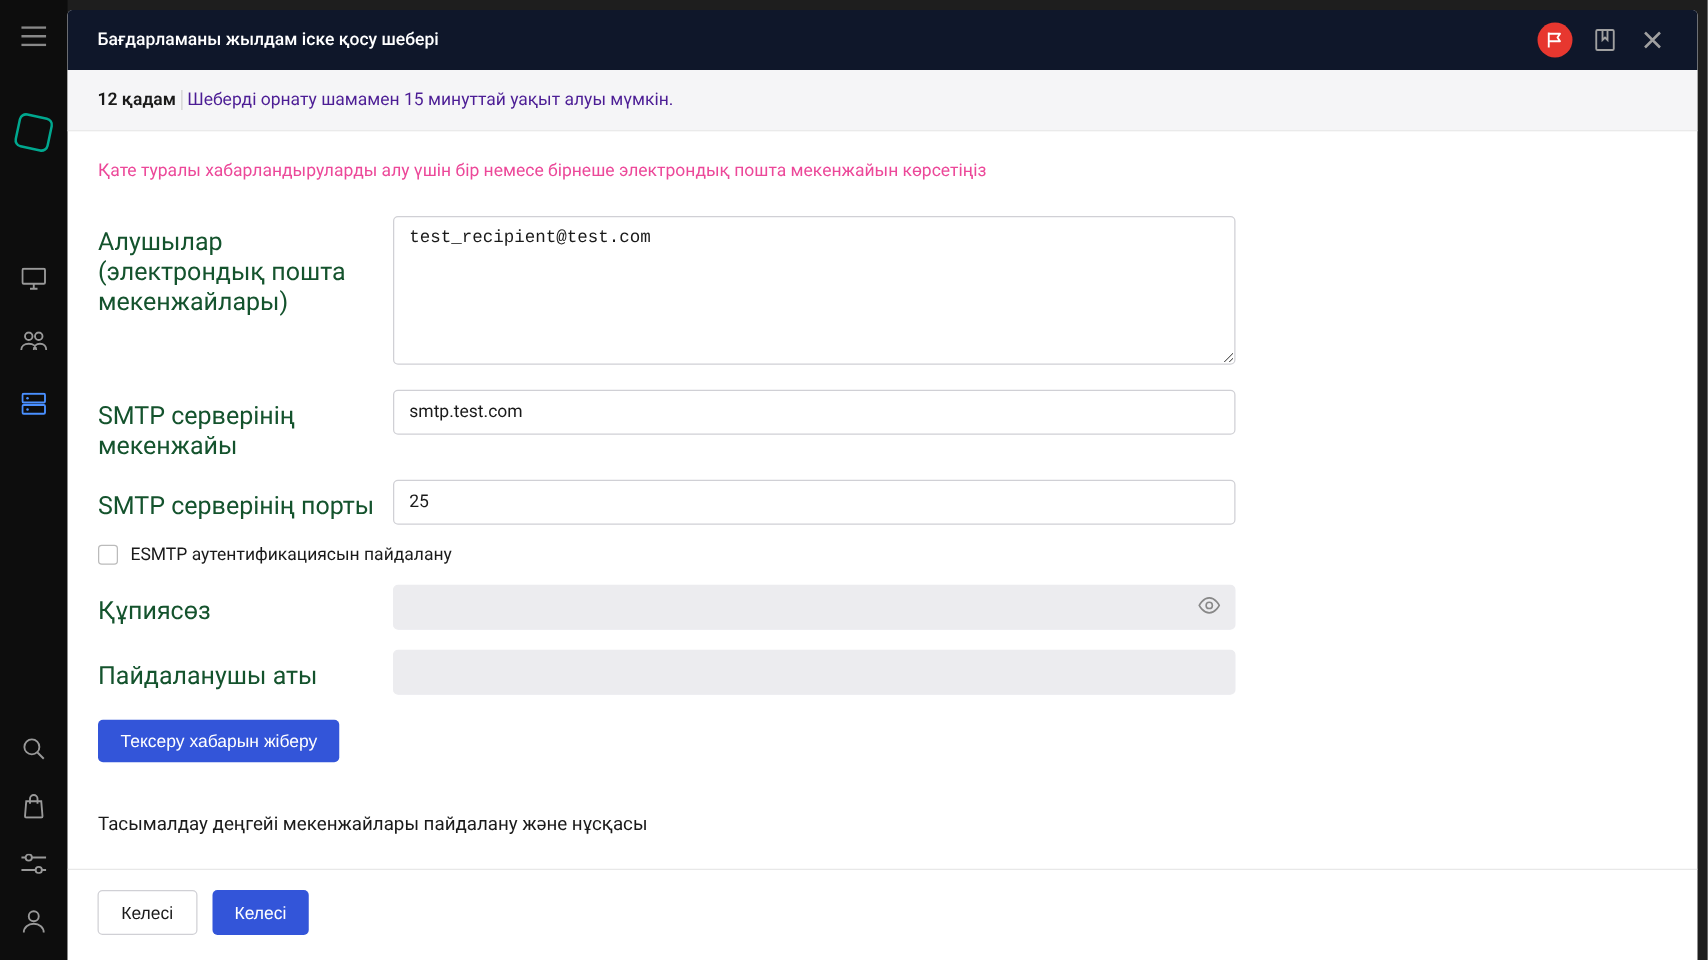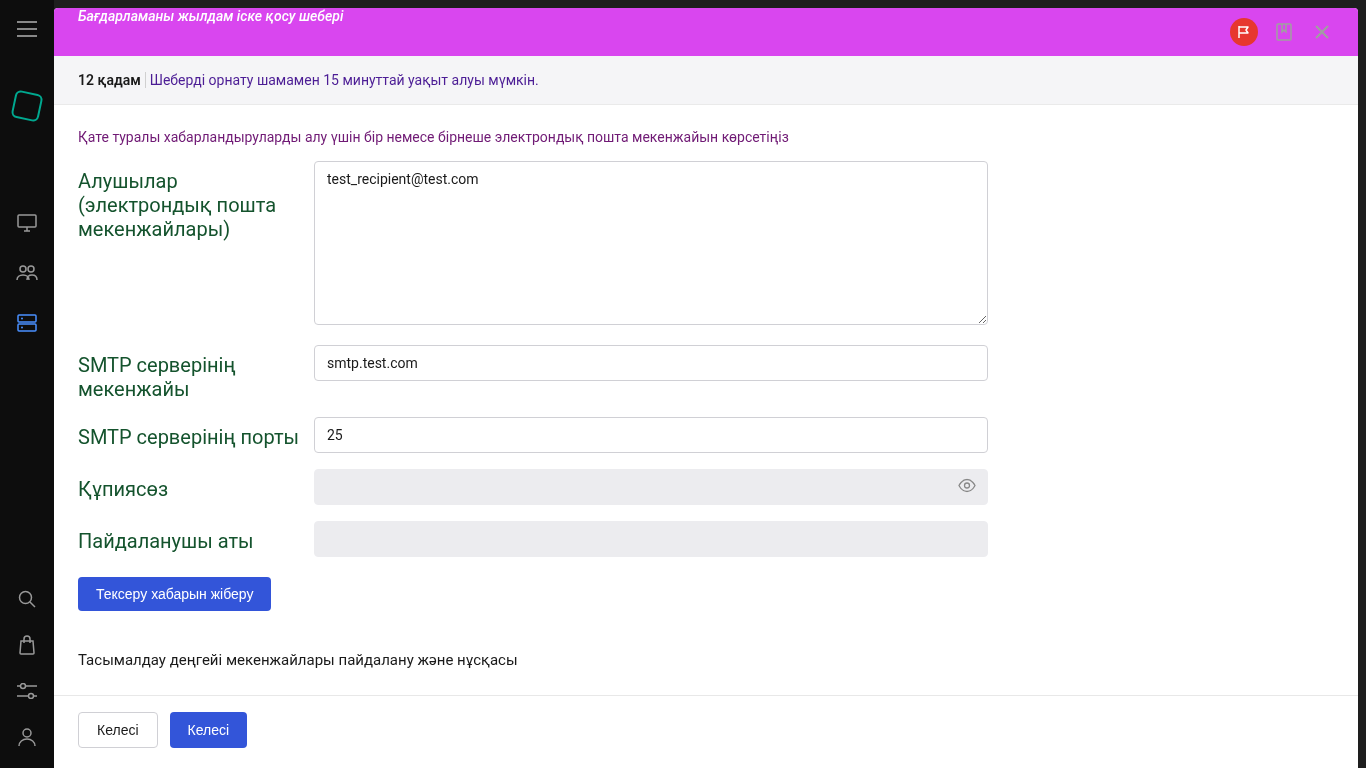--- a/index.html
+++ b/index.html
@@ -80,27 +80,27 @@
       top: 8px;
       right: 8px;
       bottom: 0;
       background: #ffffff;
       border-radius: 4px 4px 0 0;
       display: flex;
       flex-direction: column;
       overflow: hidden;
     }
     .modal-header {
-      background: #d946ef;
+      background: #0f172a;
       color: #fff;
       padding: 0 24px;
       height: 48px;
       display: flex;
+      align-items: center;
       justify-content: space-between;
-      font-style: italic;
     }
     .modal-title {
       font-size: 14px;
       font-weight: 500;
     }
     .header-actions {
       display: flex;
       align-items: center;
       gap: 14px;
     }
@@ -144,22 +144,22 @@
       font-size: 14px;
       color: #4c1d95;
     }
     .modal-body {
       flex: 1;
       overflow-y: auto;
       padding: 24px;
     }
     .section-title {
       font-size: 14px;
-      color: #701a75;
-      margin-bottom: 16px;
+      color: #ec4899;
+      margin-bottom: 28px;
     }
     .form-row {
       display: flex;
       margin-bottom: 16px;
       align-items: flex-start;
     }
     .form-label {
       width: 236px;
       flex-shrink: 0;
       font-size: 20px;
@@ -174,22 +174,23 @@
       width: 100%;
       border: 1px solid #d0d0d5;
       border-radius: 4px;
       padding: 9px 12px;
       font-size: 14px;
       font-family: inherit;
       color: #1a1a1a;
       outline: none;
     }
     textarea.input {
-      height: 164px;
+      height: 119px;
       resize: both;
+      font-family: Liberation Mono, monospace;
     }
     .input.disabled {
       background: #ececef;
       border-color: #ececef;
     }
     .checkbox-row {
       display: flex;
       align-items: center;
       gap: 10px;
       margin-bottom: 16px;
@@ -362,20 +363,24 @@
       </div>
     </div>
 
     <div class="form-row">
       <div class="form-label">SMTP серверінің порты</div>
       <div class="form-field">
         <input class="input" type="text" value="25" style="">
       </div>
     </div>
 
+    <div class="checkbox-row">
+      <div class="checkbox"></div>
+      <span class="checkbox-label">ESMTP аутентификациясын пайдалану</span>
+    </div>
 
     <div class="form-row">
       <div class="form-label">Құпиясөз</div>
       <div class="form-field password-wrapper">
         <input class="input disabled" type="password" disabled="" style="">
         <span class="eye-icon">
           <svg width="18" height="14" viewBox="0 0 18 14" fill="none">
               <path d="M1 7s3-6 8-6 8 6 8 6-3 6-8 6-8-6-8-6z" stroke="currentColor" stroke-width="1.3"></path>
               <circle cx="9" cy="7" r="2.5" stroke="currentColor" stroke-width="1.3"></circle>
             </svg>

